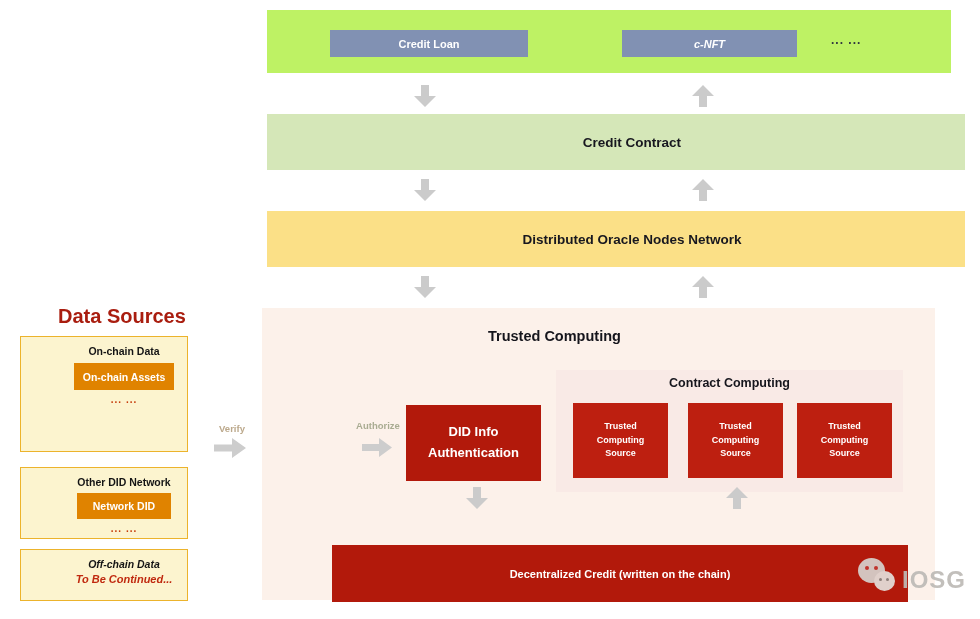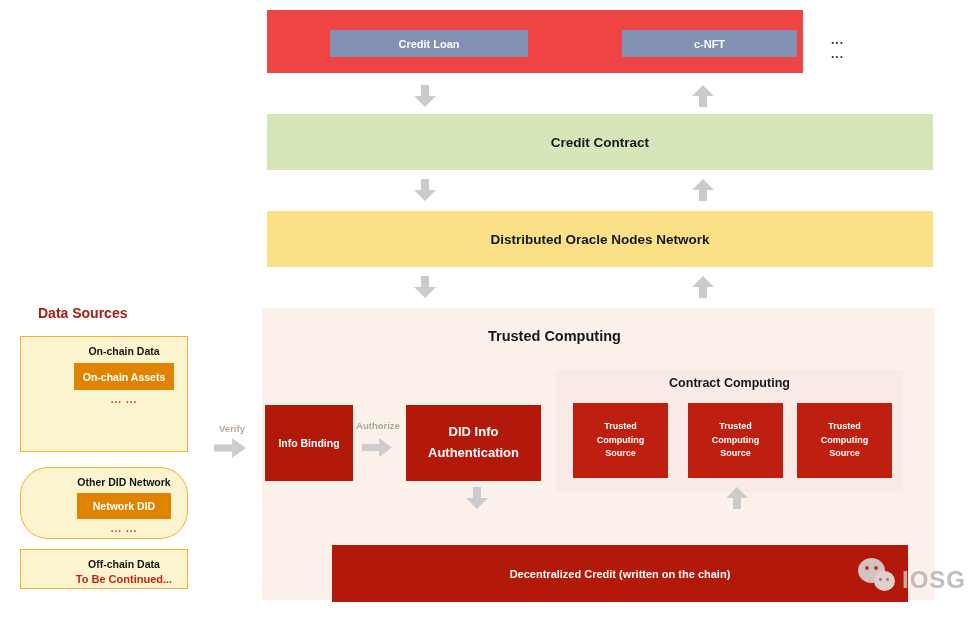--- a/index.html
+++ b/index.html
@@ -1,30 +1,30 @@
 <!DOCTYPE html>
 <html><head>
 <meta charset="utf-8">
 <style>
   html,body {margin:0; padding:0; background:#ffffff;}
   .canvas {position:relative; width:980px; height:619px; background:#ffffff;
            font-family:"Liberation Sans", sans-serif; overflow:hidden;}
 
   
-  .top-band {position:absolute; left:267px; top:10px; width:536px; height:63px; background:#ef4444;}
+  .top-band {position:absolute; left:267px; top:10px; width:672px; height:63px; background:#bef264;padding-left:12px;}
   .chip {position:absolute; top:20px; height:27px; background:#8191B3; color:#fff;
          font-weight:bold; font-size:11px; display:flex; align-items:center; justify-content:center;}
   .chip.credit {left:63px; width:198px;}
-  .chip.nft {left:355px; width:175px;}
+  .chip.nft {left:355px; width:175px;font-style:italic;}
   .band-dots {position:absolute; left:564px; top:23px; color:#2E3440; font-weight:bold;
               font-size:12px; letter-spacing:1px;}
 
   
   .bar {position:absolute; left:267px; width:666px; height:56px; display:flex; align-items:center;
-        justify-content:center; font-weight:bold; font-size:13.5px; color:#17171f;}
+        justify-content:center; font-weight:bold; font-size:13.5px; color:#17171f;padding-left:32px;}
   .bar.green {top:114px; background:#D5E7B8;}
   .bar.yellow {top:211px; background:#FBE087;}
 
   
   .cream {position:absolute; left:262px; top:308px; width:673px; height:292px; background:#FCF1EA;}
   .tc-title {position:absolute; left:488px; top:328px; font-weight:bold; font-size:14.5px; color:#15151c;}
 
   .redbox {position:absolute; background:#B2190B; color:#fff; font-weight:bold;
            display:flex; align-items:center; justify-content:center; text-align:center;}
   .redbox.info {left:265px; top:405px; width:88px; height:76px; font-size:10.5px;}
@@ -33,26 +33,26 @@
   .redbox.credit-bar {left:332px; top:545px; width:576px; height:57px; font-size:11px;}
 
   .consensus {position:absolute; left:556px; top:370px; width:347px; height:122px; background:#F9EAE6;}
   .consensus-title {position:absolute; top:6px; width:100%; text-align:center; font-weight:bold;
                     font-size:12.5px; color:#15151c;}
   .source {top:33px; width:95px; height:75px; font-size:9px; line-height:1.55;
            padding:8px 10px; box-sizing:border-box; background:#BD1F10;}
   .source.s1 {left:17px;} .source.s2 {left:132px;} .source.s3 {left:241px;}
 
   
-  .ds-title {position:absolute; left:38px; top:305px; font-weight:bold; font-size:14px; color:#A91D0F;}
+  .ds-title {position:absolute; left:58px; top:305px; font-weight:bold; font-size:20px; color:#A91D0F;}
   .ds-box {position:absolute; left:20px; width:168px; background:#FCF4CF;
            border:1.5px solid #ECB32C; box-sizing:border-box; text-align:center;padding-left:40px;}
   .ds-box.g1 {top:336px; height:116px;}
-  .ds-box.g2 {top:467px; height:72px;border-radius:28px;}
-  .ds-box.g3 {top:549px; height:40px;}
+  .ds-box.g2 {top:467px; height:72px;}
+  .ds-box.g3 {top:549px; height:52px;font-style:italic;}
   .ds-box-title {margin-top:8px; font-weight:bold; font-size:10.5px; color:#141414;}
   .ds-item {margin:6px 13px 0; height:27px; background:#E08300; color:#fff; font-weight:bold;
             font-size:10.5px; display:flex; align-items:center; justify-content:center;}
   .ds-item.wide {margin:7px 7px 0; height:30px;}
   .ds-item.narrow {margin:5px 16px 0; height:26px;}
   .ds-more {margin-top:4px; color:#C63D0C; font-weight:bold; font-size:10px; letter-spacing:1px;}
   .ds-note {margin-top:3px; color:#C0290F; font-weight:bold; font-size:11px;}
 
   
   .flow-label {position:absolute; font-size:9.5px; font-weight:bold; text-align:center;}
@@ -113,21 +113,20 @@
   <div class="arr a5"><svg width="22" height="22" viewBox="0 0 22 22">
         <path d="M7 0h8v11h7L11 22 0 11h7z" fill="#CBCBCB"></path>
       </svg></div>
   <div class="arr a6"><svg width="22" height="22" viewBox="0 0 22 22">
         <path d="M11 0l11 11h-7v11H7V11H0z" fill="#CBCBCB"></path>
       </svg></div>
 
   <div class="cream"></div>
   <div class="tc-title">Trusted Computing</div>
 
-  <div class="redbox info">Info Binding</div>
   <div class="redbox did">DID Info Authentication</div>
 
   <div class="consensus">
     <div class="consensus-title">Contract Computing</div>
     <div class="redbox source s1">Trusted Computing Source</div>
     <div class="redbox source s2">Trusted Computing Source</div>
     <div class="redbox source s3">Trusted Computing Source</div>
   </div>
 
   <div class="arr a7"><svg width="22" height="22" viewBox="0 0 22 22">

